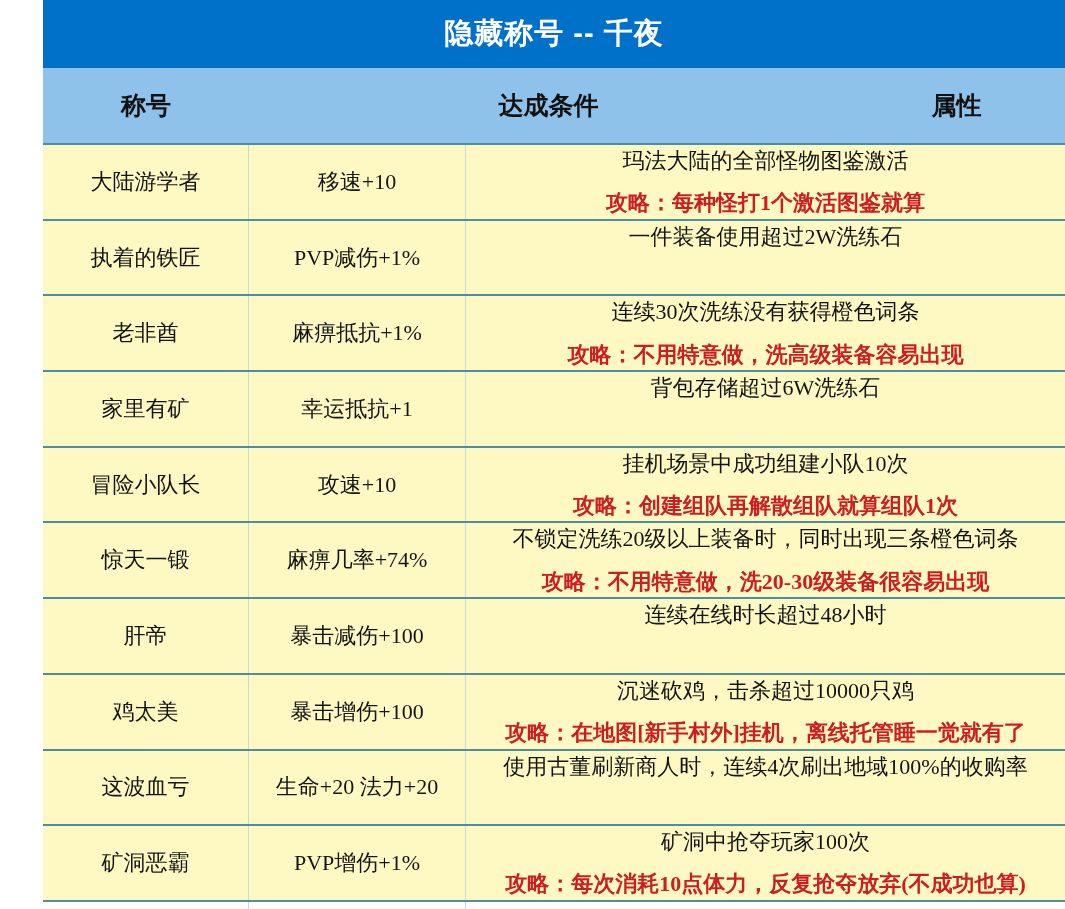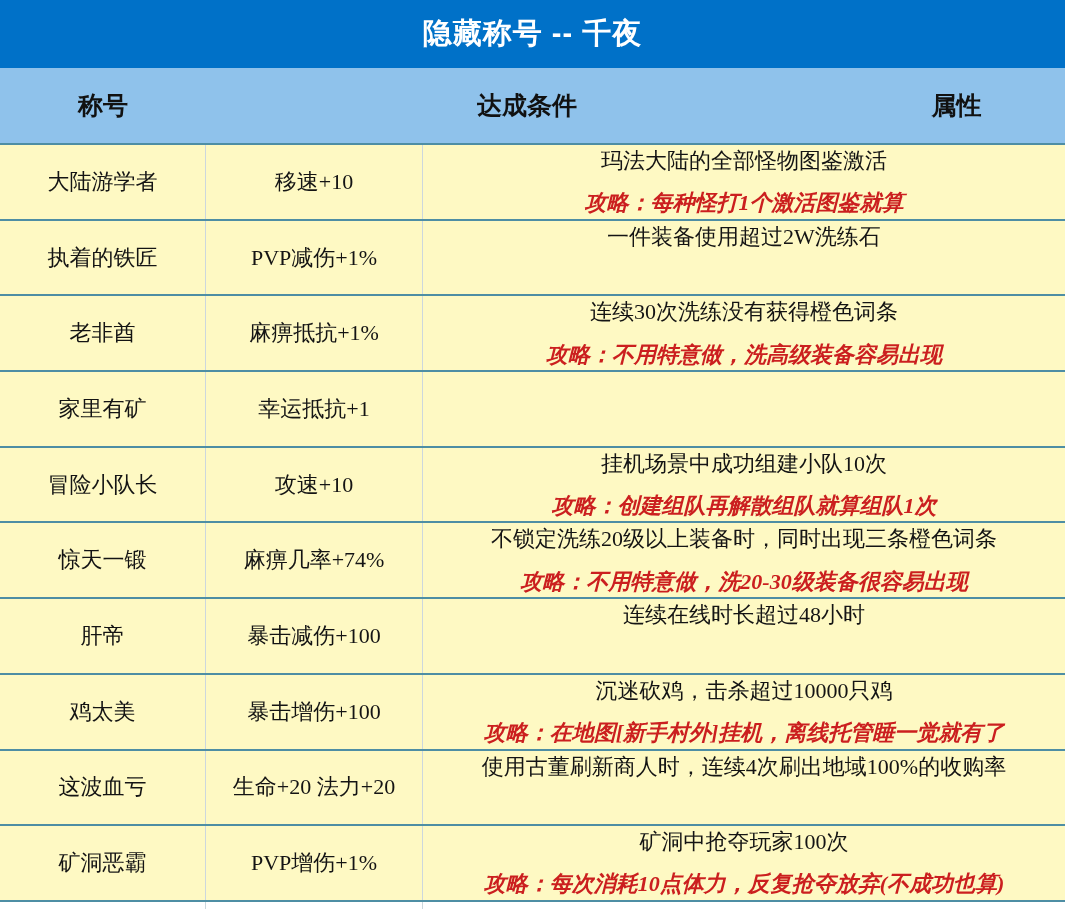--- a/index.html
+++ b/index.html
@@ -7,20 +7,21 @@
   .page {
     width: 1065px;
     height: 909px;
     margin: 0 auto;
     background: #ffffff;
     overflow: hidden;
     display: flex;
     flex-direction: column;
     font-family: "Liberation Serif", "DejaVu Serif", serif;
     color: #141414;
+    padding-left: 43px;
   }
   
   .title-bar {
     height: 68px;
     flex: 0 0 68px;
     background: #0071c8;
     color: #ffffff;
     display: flex;
     align-items: center;
     justify-content: center;
@@ -65,21 +66,20 @@
   .cell.c1, .cell.c2 { border-right: 1px solid #ccd7dd; }
   .cell.c3 {
     flex-direction: column;
     justify-content: space-between;
     gap: 7px;
     line-height: 1.25;
   }
   .strategy {
     color: #cb1f1f;
     font-weight: 700;
-    font-style: italic;
   }
   .strategy:empty { display: none; }
   
   .partial-row {
     flex: 1 1 auto;
     display: flex;
     border-top: 2px solid #4e8ea4;
     background: #ffffff;
   }
   .partial-row .pcell { height: 100%; }
@@ -123,20 +123,24 @@
       <div class="cell c2">麻痹抵抗+1%</div>
       <div class="cell c3">
         <div class="cond">连续30次洗练没有获得橙色词条</div>
         <div class="strategy">攻略：不用特意做，洗高级装备容易出现</div>
       </div>
     </div>
 
     <div class="row">
       <div class="cell c1">家里有矿</div>
       <div class="cell c2">幸运抵抗+1</div>
+      <div class="cell c3">
+        <div class="cond">背包存储超过6W洗练石</div>
+
+      </div>
     </div>
 
     <div class="row">
       <div class="cell c1">冒险小队长</div>
       <div class="cell c2">攻速+10</div>
       <div class="cell c3">
         <div class="cond">挂机场景中成功组建小队10次</div>
         <div class="strategy">攻略：创建组队再解散组队就算组队1次</div>
       </div>
     </div>

